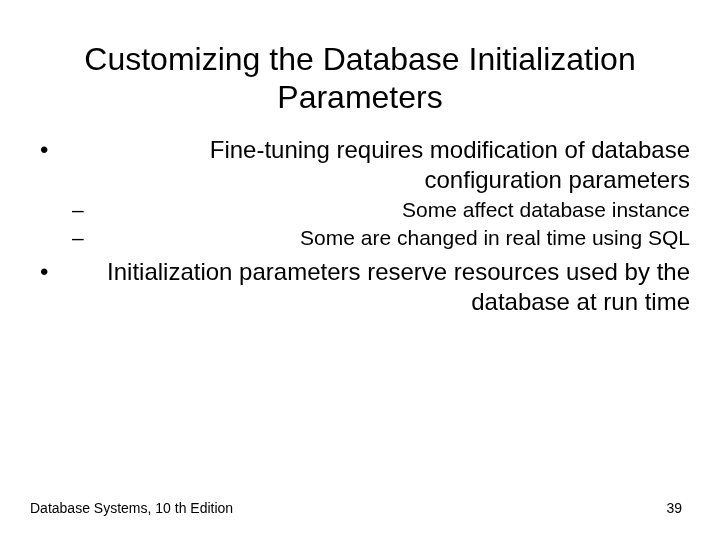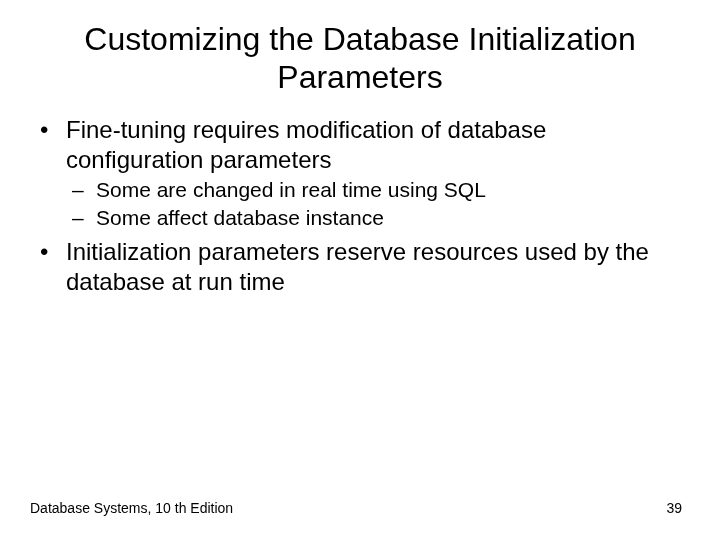--- a/index.html
+++ b/index.html
@@ -15,38 +15,39 @@
   .slide {
     position: relative;
     width: 720px;
     height: 540px;
     box-sizing: border-box;
   }
   .title {
     text-align: center;
     font-size: 32px;
     line-height: 1.2;
-    padding-top: 20px;
+    padding-top: 40px;
     padding-bottom: 10px;
     font-weight: normal;
   }
   .content {
     padding: 8px 30px 0 30px;
     font-size: 24px;
     line-height: 1.25;
   }
   ul.level1 {
     list-style: none;
     margin: 0;
     padding: 0;
   }
   ul.level1 > li {
     position: relative;
     padding-left: 36px;
     margin-bottom: 4px;
+    text-align: right;
   }
   ul.level1 > li::before {
     content: "•";
     position: absolute;
     left: 10px;
     top: 0;
     font-size: 24px;
     line-height: 1.25;
   }
   ul.level2 {
@@ -82,22 +83,22 @@
 <body>
 
 <div class="slide">
   <div class="title">Customizing the Database Initialization Parameters</div>
 
   <div class="content">
     <ul class="level1">
       <li>
         <span>Fine-tuning requires modification of database configuration parameters</span>
         <ul class="level2">
+          <li><span>Some affect database instance</span></li>
           <li><span>Some are changed in real time using SQL</span></li>
-          <li><span>Some affect database instance</span></li>
         </ul>
       </li>
       <li>
         <span>Initialization parameters reserve resources used by the database at run time</span>
       </li>
     </ul>
   </div>
 
   <div class="footer">
     <span>Database Systems, 10 th Edition</span>

